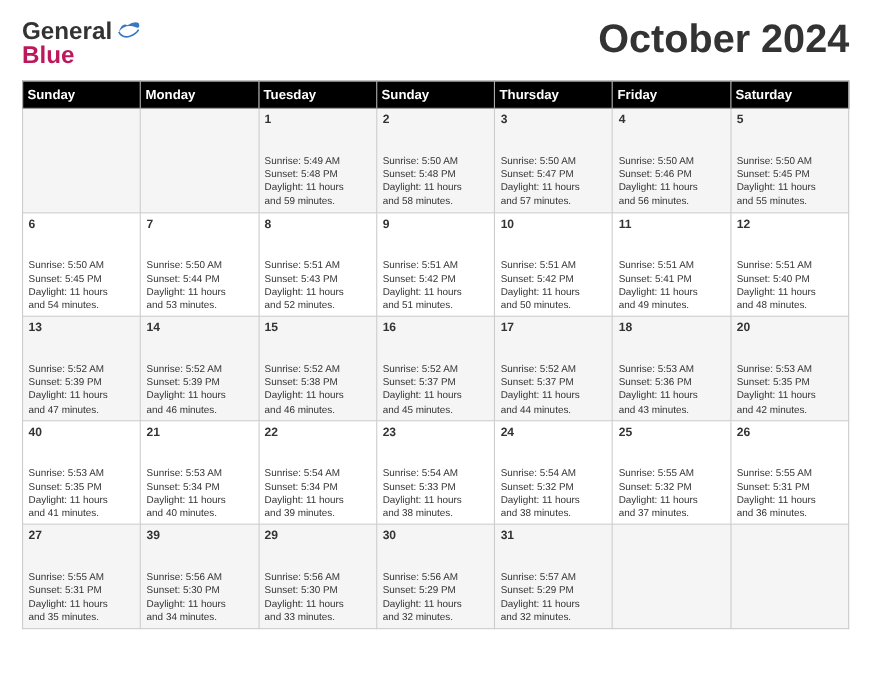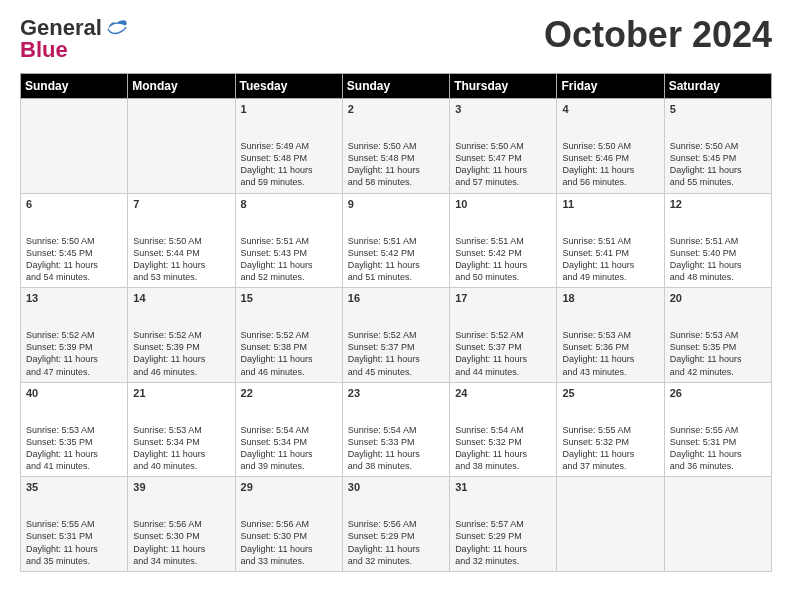--- a/index.html
+++ b/index.html
@@ -224,21 +224,21 @@
             <span class="day-number">25</span>
             <div class="cell-text">Sunrise: 5:55 AM<br>Sunset: 5:32 PM<br>Daylight: 11 hours<br>and 37 minutes.</div>
           </td>
           <td>
             <span class="day-number">26</span>
             <div class="cell-text">Sunrise: 5:55 AM<br>Sunset: 5:31 PM<br>Daylight: 11 hours<br>and 36 minutes.</div>
           </td>
         </tr>
         <tr>
           <td>
-            <span class="day-number">35</span>
+            <span class="day-number">27</span>
             <div class="cell-text">Sunrise: 5:55 AM<br>Sunset: 5:31 PM<br>Daylight: 11 hours<br>and 35 minutes.</div>
           </td>
           <td>
             <span class="day-number">39</span>
             <div class="cell-text">Sunrise: 5:56 AM<br>Sunset: 5:30 PM<br>Daylight: 11 hours<br>and 34 minutes.</div>
           </td>
           <td>
             <span class="day-number">29</span>
             <div class="cell-text">Sunrise: 5:56 AM<br>Sunset: 5:30 PM<br>Daylight: 11 hours<br>and 33 minutes.</div>
           </td>

